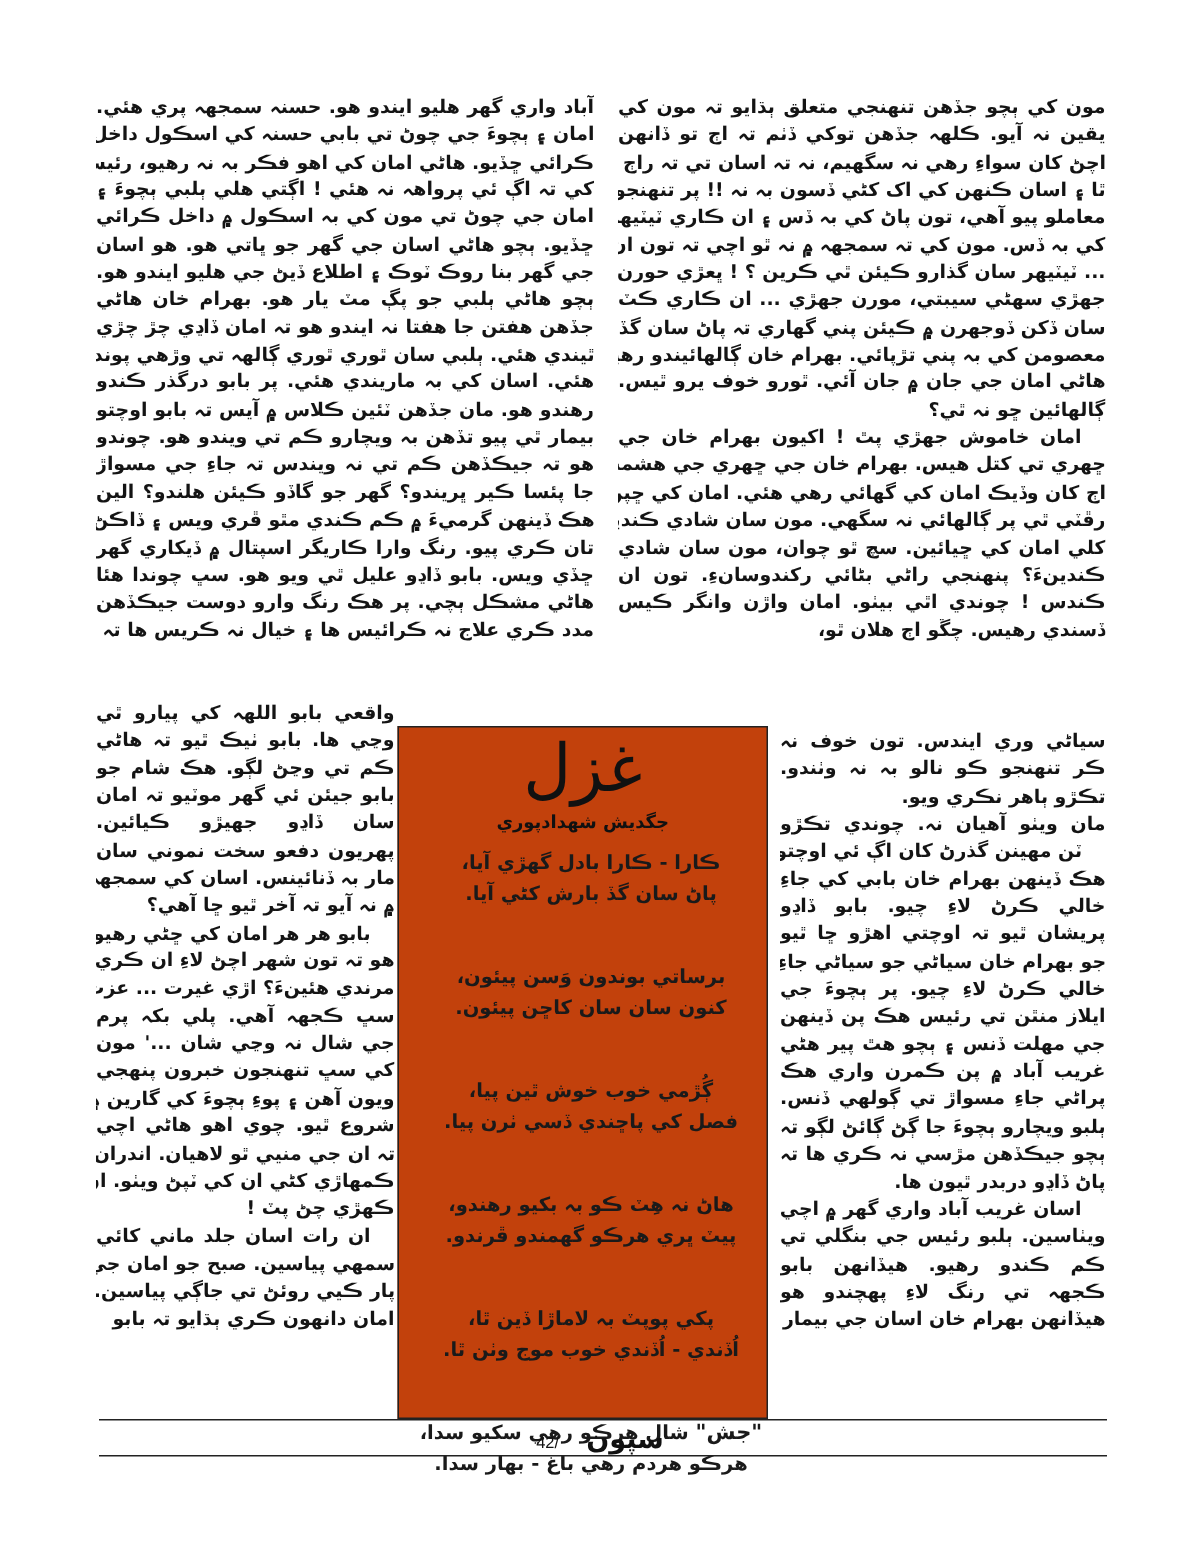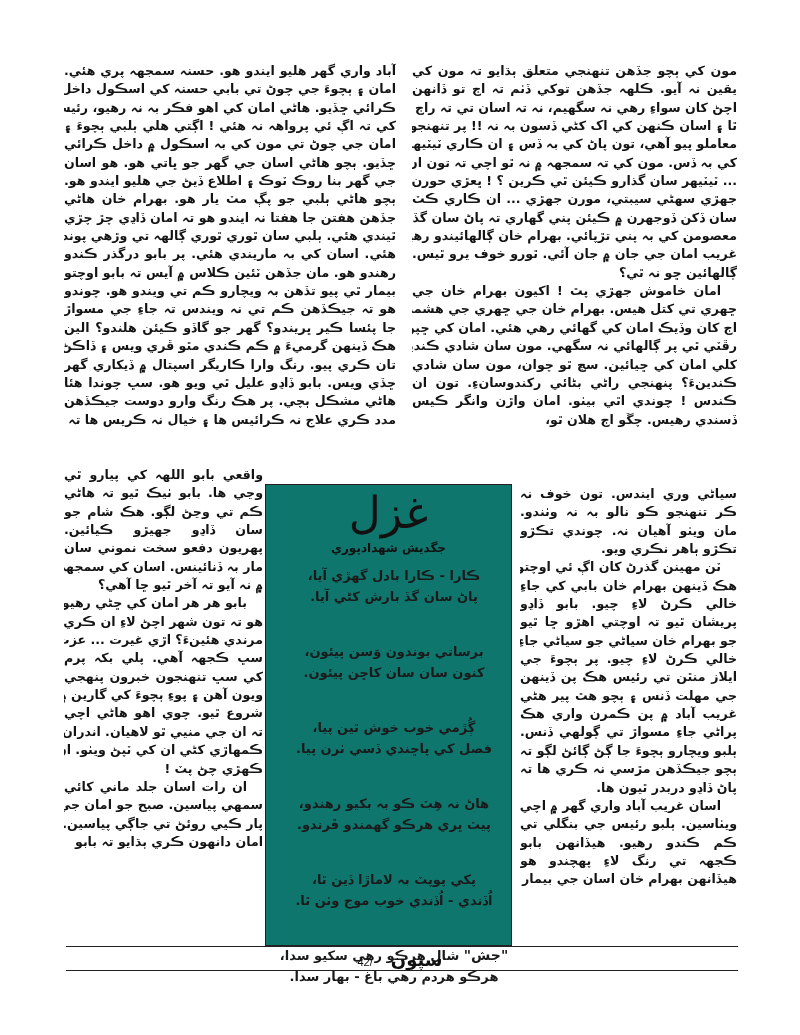--- a/index.html
+++ b/index.html
@@ -10,21 +10,21 @@
          font-size: 12.6px; line-height: 18.35px; font-weight: bold; color: #141414; }
   .col p { margin: 0; }
   .col .line { display: block; white-space: nowrap; overflow: hidden; text-align-last: justify; }
   .col .line.last { text-align-last: right; }
   .col .indent { padding-right: 16px; }
   #col-right { left: 412px; top: 62px; width: 325px; }
   #col-right-lower { left: 520px; top: 485px; width: 217px; }
   #col-left-upper { left: 64px; top: 62px; width: 332px; }
   #col-left-lower { left: 64px; top: 466px; width: 199px; }
   .ghazal-box { position: absolute; left: 265px; top: 484px; width: 247px; height: 462px;
-                background: #0f766e; border: 1.5px solid #222; box-sizing: border-box;
+                background: #c2410c; border: 1.5px solid #222; box-sizing: border-box;
                 direction: rtl; text-align: center; }
   .ghazal-title { font-family: "DejaVu Serif", serif; font-size: 44px; line-height: 48px;
                   margin-top: 4px; font-weight: normal; color: #111; letter-spacing: 14px; }
   .ghazal-author { font-size: 12px; font-weight: bold; margin-top: 4px; }
   .stanza { margin-top: 10px; padding-left: 11px; }
   .stanza:first-of-type { margin-top: 6px; }
   .verse { font-size: 13px; line-height: 21px; font-weight: bold; color: #1a1a1a; }
   .stanza-gap { height: 24px; }
   .poet-name { font-weight: bold; font-size: 14px; }
   .footer-rule { position: absolute; left: 66px; width: 672px; height: 0;
@@ -44,41 +44,41 @@
         <span class="line">مون کي ٻچو جڏهن تنهنجي متعلق ٻڌايو تہ مون کي</span>
         <span class="line">يقين نہ آيو. ڪلهہ جڏهن توکي ڏٺم تہ اڄ تو ڏانهن</span>
         <span class="line">اچڻ کان سواءِ رهي نہ سگهيم، نہ تہ اسان تي تہ راڄ مرن</span>
         <span class="line">ٿا ۽ اسان ڪنهن کي اک کڻي ڏسون بہ نہ !! پر تنهنجو</span>
         <span class="line">معاملو پيو آهي، تون پاڻ کي بہ ڏس ۽ ان ڪاري ٽيٽيهر</span>
         <span class="line">کي بہ ڏس. مون کي تہ سمجهہ ۾ نہ ٿو اچي تہ تون ان</span>
         <span class="line">... ٽيٽيهر سان گذارو ڪيئن ٿي ڪرين ؟ ! ڀعڙي حورن</span>
         <span class="line">جهڙي سهڻي سيبتي، مورن جهڙي ... ان ڪاري ڪٽ</span>
         <span class="line">سان ڏکن ڏوجهرن ۾ ڪيئن پني گهاري تہ پاڻ سان گڏ ان</span>
         <span class="line">معصومن کي بہ پني تڙپائي. بهرام خان ڳالهائيندو رهيو.</span>
-        <span class="line">غريب امان جي جان ۾ جان آئي. ٿورو خوف يرو ٿيس.</span>
+        <span class="line">هاڻي امان جي جان ۾ جان آئي. ٿورو خوف يرو ٿيس.</span>
         <span class="line last">ڳالهائين ڇو نہ ٿي؟</span>
       </p>
     <p id="rc-p1">
         <span class="line indent">امان خاموش جهڙي پٿ ! اکيون بهرام خان جي</span>
         <span class="line">ڇهري تي کتل هيس. بهرام خان جي ڇهري جي هشمت</span>
         <span class="line">اڄ کان وڏيڪ امان کي گهائي رهي هئي. امان کي ڇپن ۾</span>
         <span class="line">رڦٽي ٿي پر ڳالهائي نہ سگهي. مون سان شادي ڪندينءَ؟</span>
         <span class="line">کلي امان کي ڇيائين. سچ ٿو چوان، مون سان شادي</span>
         <span class="line">ڪندينءَ؟ پنهنجي راڻي بڻائي رکندوسانءِ. تون ان</span>
         <span class="line">ڪندس ! چوندي اٿي بيٺو. امان واڙن وانگر ڪيس</span>
         <span class="line last">ڏسندي رهيس. چڱو اڄ هلان ٿو،</span>
       </p>
   </div>
 
   <div class="col" id="col-right-lower">
     <p id="rcl-p0">
         <span class="line">سياڻي وري ايندس. تون خوف نہ</span>
         <span class="line">ڪر تنهنجو ڪو نالو بہ نہ وٺندو.</span>
+        <span class="line last">تڪڙو ٻاهر نڪري ويو.</span>
         <span class="line">مان ويٺو آهيان نہ. چوندي تڪڙو</span>
-        <span class="line last">تڪڙو ٻاهر نڪري ويو.</span>
       </p>
     <p id="rcl-p1">
         <span class="line indent">ٽن مهينن گذرڻ کان اڳ ئي اوچتو</span>
         <span class="line">هڪ ڏينهن بهرام خان بابي کي جاءِ</span>
         <span class="line">خالي ڪرڻ لاءِ چيو. بابو ڏاڍو</span>
         <span class="line">پريشان ٿيو تہ اوچتي اهڙو ڇا ٿيو</span>
         <span class="line">جو بهرام خان سياڻي جو سياڻي جاءِ</span>
         <span class="line">خالي ڪرڻ لاءِ چيو. پر ٻچوءَ جي</span>
         <span class="line">ايلاز منٿن تي رئيس هڪ پن ڏينهن</span>
         <span class="line">جي مهلت ڏنس ۽ ٻچو هٿ پير هڻي</span>
@@ -120,30 +120,32 @@
         <span class="line">هاڻي مشڪل ٻچي. پر هڪ رنگ وارو دوست جيڪڏهن</span>
         <span class="line last">مدد ڪري علاج نہ ڪرائيس ها ۽ خيال نہ ڪريس ها تہ</span>
       </p>
   </div>
 
   <div class="col" id="col-left-lower">
     <p id="lcl-p0">
         <span class="line">واقعي بابو اللهہ کي پيارو ٿي</span>
         <span class="line">وڃي ها. بابو ٺيڪ ٿيو تہ هاڻي</span>
         <span class="line">ڪم تي وڃڻ لڳو. هڪ شام جو</span>
+        <span class="line">بابو جيئن ئي گهر موٽيو تہ امان</span>
         <span class="line">سان ڏاڍو جهيڙو ڪيائين.</span>
         <span class="line">پهريون دفعو سخت نموني سان</span>
         <span class="line">مار بہ ڏنائينس. اسان کي سمجهہ</span>
         <span class="line last">۾ نہ آيو تہ آخر ٿيو ڇا آهي؟</span>
       </p>
     <p id="lcl-p1">
         <span class="line indent">بابو هر هر امان کي ڇڻي رهيو</span>
         <span class="line">هو تہ تون شهر اچڻ لاءِ ان ڪري</span>
         <span class="line">مرندي هئينءَ؟ اڙي غيرت ... عزت</span>
         <span class="line">سڀ ڪجهہ آهي. پلي بکہ پرم</span>
+        <span class="line">جي شال نہ وڃي شان ...' مون</span>
         <span class="line">کي سڀ تنهنجون خبرون پنهجي</span>
         <span class="line">ويون آهن ۽ پوءِ ٻچوءَ کي گارين ۾</span>
         <span class="line">شروع ٿيو. چوي اهو هاڻي اچي</span>
         <span class="line">تہ ان جي منيي ٿو لاهيان. اندران</span>
         <span class="line">ڪمهاڙي کڻي ان کي ٽپڻ ويٺو. ان</span>
         <span class="line last">ڪهڙي چڻ پٽ !</span>
       </p>
     <p id="lcl-p2">
         <span class="line indent">ان رات اسان جلد ماني کائي</span>
         <span class="line">سمهي پياسين. صبح جو امان جي</span>

